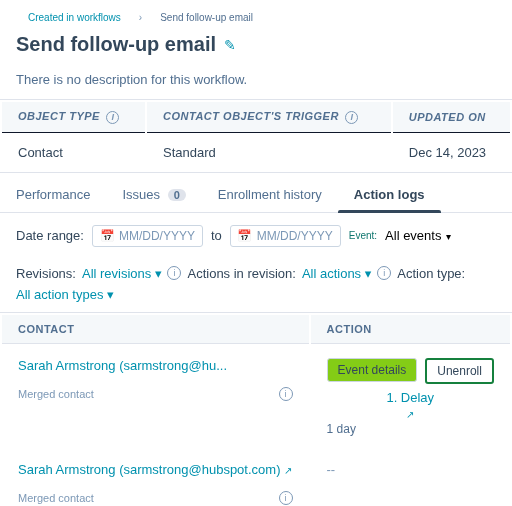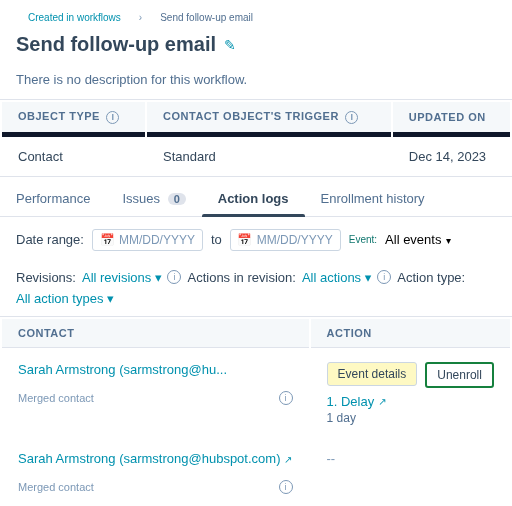--- a/index.html
+++ b/index.html
@@ -57,22 +57,23 @@
       border-bottom: 1px solid #dfe3eb;
     }
     .info-table thead th {
       background: #f5f8fa;
       padding: 8px 16px;
       font-size: 11px;
       font-weight: 600;
       text-transform: uppercase;
       color: #516f90;
       letter-spacing: 0.5px;
-      border-bottom: 5px solid #0f172a;
+      border-bottom: 1px solid #0f172a;
       text-align: left;
+      font-style: italic;
     }
     .info-table thead th .info-icon {
       display: inline-block;
       width: 13px;
       height: 13px;
       border-radius: 50%;
       border: 1px solid #7c98b6;
       color: #7c98b6;
       font-size: 9px;
       text-align: center;
@@ -227,21 +228,21 @@
       justify-content: space-between;
     }
     .row-actions {
       display: flex;
       align-items: flex-start;
       gap: 8px;
       flex-wrap: wrap;
     }
     .btn-event {
       border: 1px solid #cbd6e2;
-      background: #fef9c3;
+      background: #84cc16;
       color: #33475b;
       border-radius: 3px;
       padding: 4px 10px;
       font-size: 12px;
       cursor: pointer;
     }
     .btn-unenroll {
       border: 2px solid #15803d;
       background: #fff;
       color: #33475b;
@@ -250,20 +251,21 @@
       font-size: 12px;
       cursor: pointer;
       font-weight: 500;
     }
     .action-name {
       color: #0091ae;
       font-size: 13px;
       display: flex;
       align-items: center;
       gap: 4px;
+      flex-direction: column;
     }
     .action-sub {
       font-size: 12px;
       color: #516f90;
       margin-top: 2px;
     }
     .ext-icon { font-size: 10px; color: #0091ae; }
     .dash-value { color: #7c98b6; font-size: 13px; }
     .contact-email { color: #0091ae; margin-top: 48px; }
   </style>
@@ -307,25 +309,25 @@
 </table>
 
 <div class="tabs">
   <div class="tab">
     <span>Performance</span>
   </div>
   <div class="tab">
     <span>Issues</span>
     <span class="badge">0</span>
   </div>
+  <div class="tab">
+    <span>Enrollment history</span>
+  </div>
   <div class="tab active">
     <span>Action logs</span>
-  </div>
-  <div class="tab">
-    <span>Enrollment history</span>
   </div>
 </div>
 
 <div class="filters-row">
   <span class="filter-label">Date range:</span>
   <div class="date-input">
     <span class="date-icon">📅</span>
     <span>MM/DD/YYYY</span>
   </div>
   <span class="filter-to">to</span>

